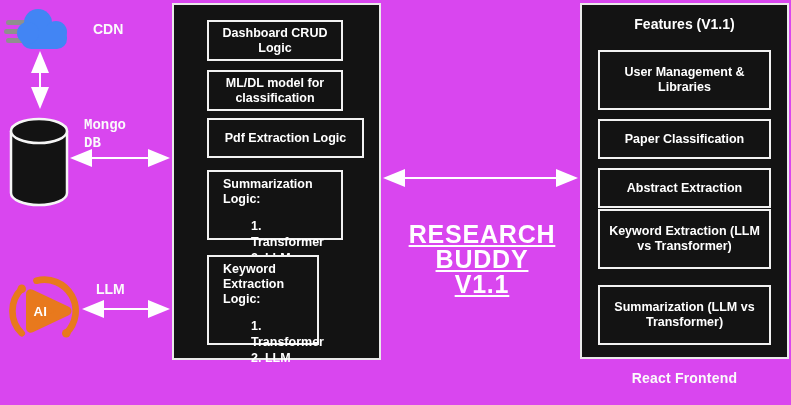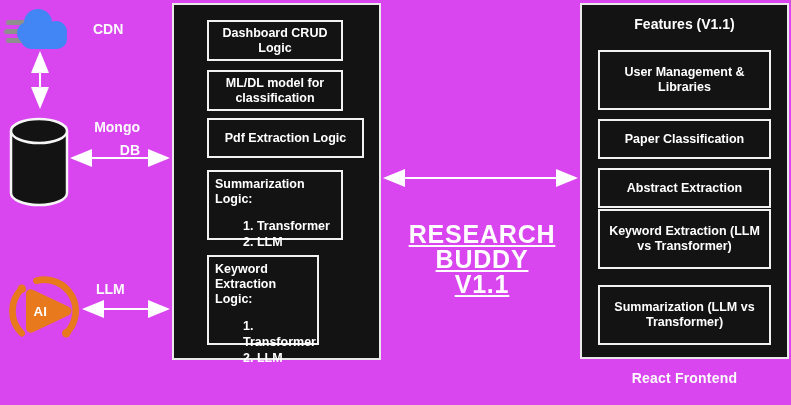--- a/index.html
+++ b/index.html
@@ -14,29 +14,29 @@
   .panel{
     position:absolute;border:2px solid #e9e9e9;background:#131313;box-sizing:border-box;
   }
   
   .node{
     position:absolute;border:2px solid #f2f2f2;background:#131313;box-sizing:border-box;
     display:flex;align-items:center;justify-content:center;text-align:center;
     font-size:12.5px;line-height:15px;color:#fff;padding:18px 5px;
   }
   .node.listbox{
-    display:block;text-align:left;padding:5px 6px;
+    display:block;text-align:left;padding:5px 14px;
   }
   .listbox .list{margin:11px 0 0 28px;}
   .listbox .list div{line-height:16px;}
   .caption{
     position:absolute;text-align:center;font-size:14px;color:#fbfbfb;letter-spacing:.2px;
   }
   .side-label{position:absolute;font-size:14px;color:#fbfbfb;}
-  .mongo{width:56px;text-align:right;line-height:23px;}
+  .mongo{width:56px;text-align:left;line-height:18px;font-family:Liberation Mono, monospace;}
   .panel-title{position:absolute;text-align:center;font-size:14px;color:#fff;}
   .center-title{
     position:absolute;text-align:center;font-size:25px;line-height:25px;
     letter-spacing:.8px;color:#fff;text-decoration:underline;
   }
 </style>
 </head>
 <body>
 
 <div id="stage">

